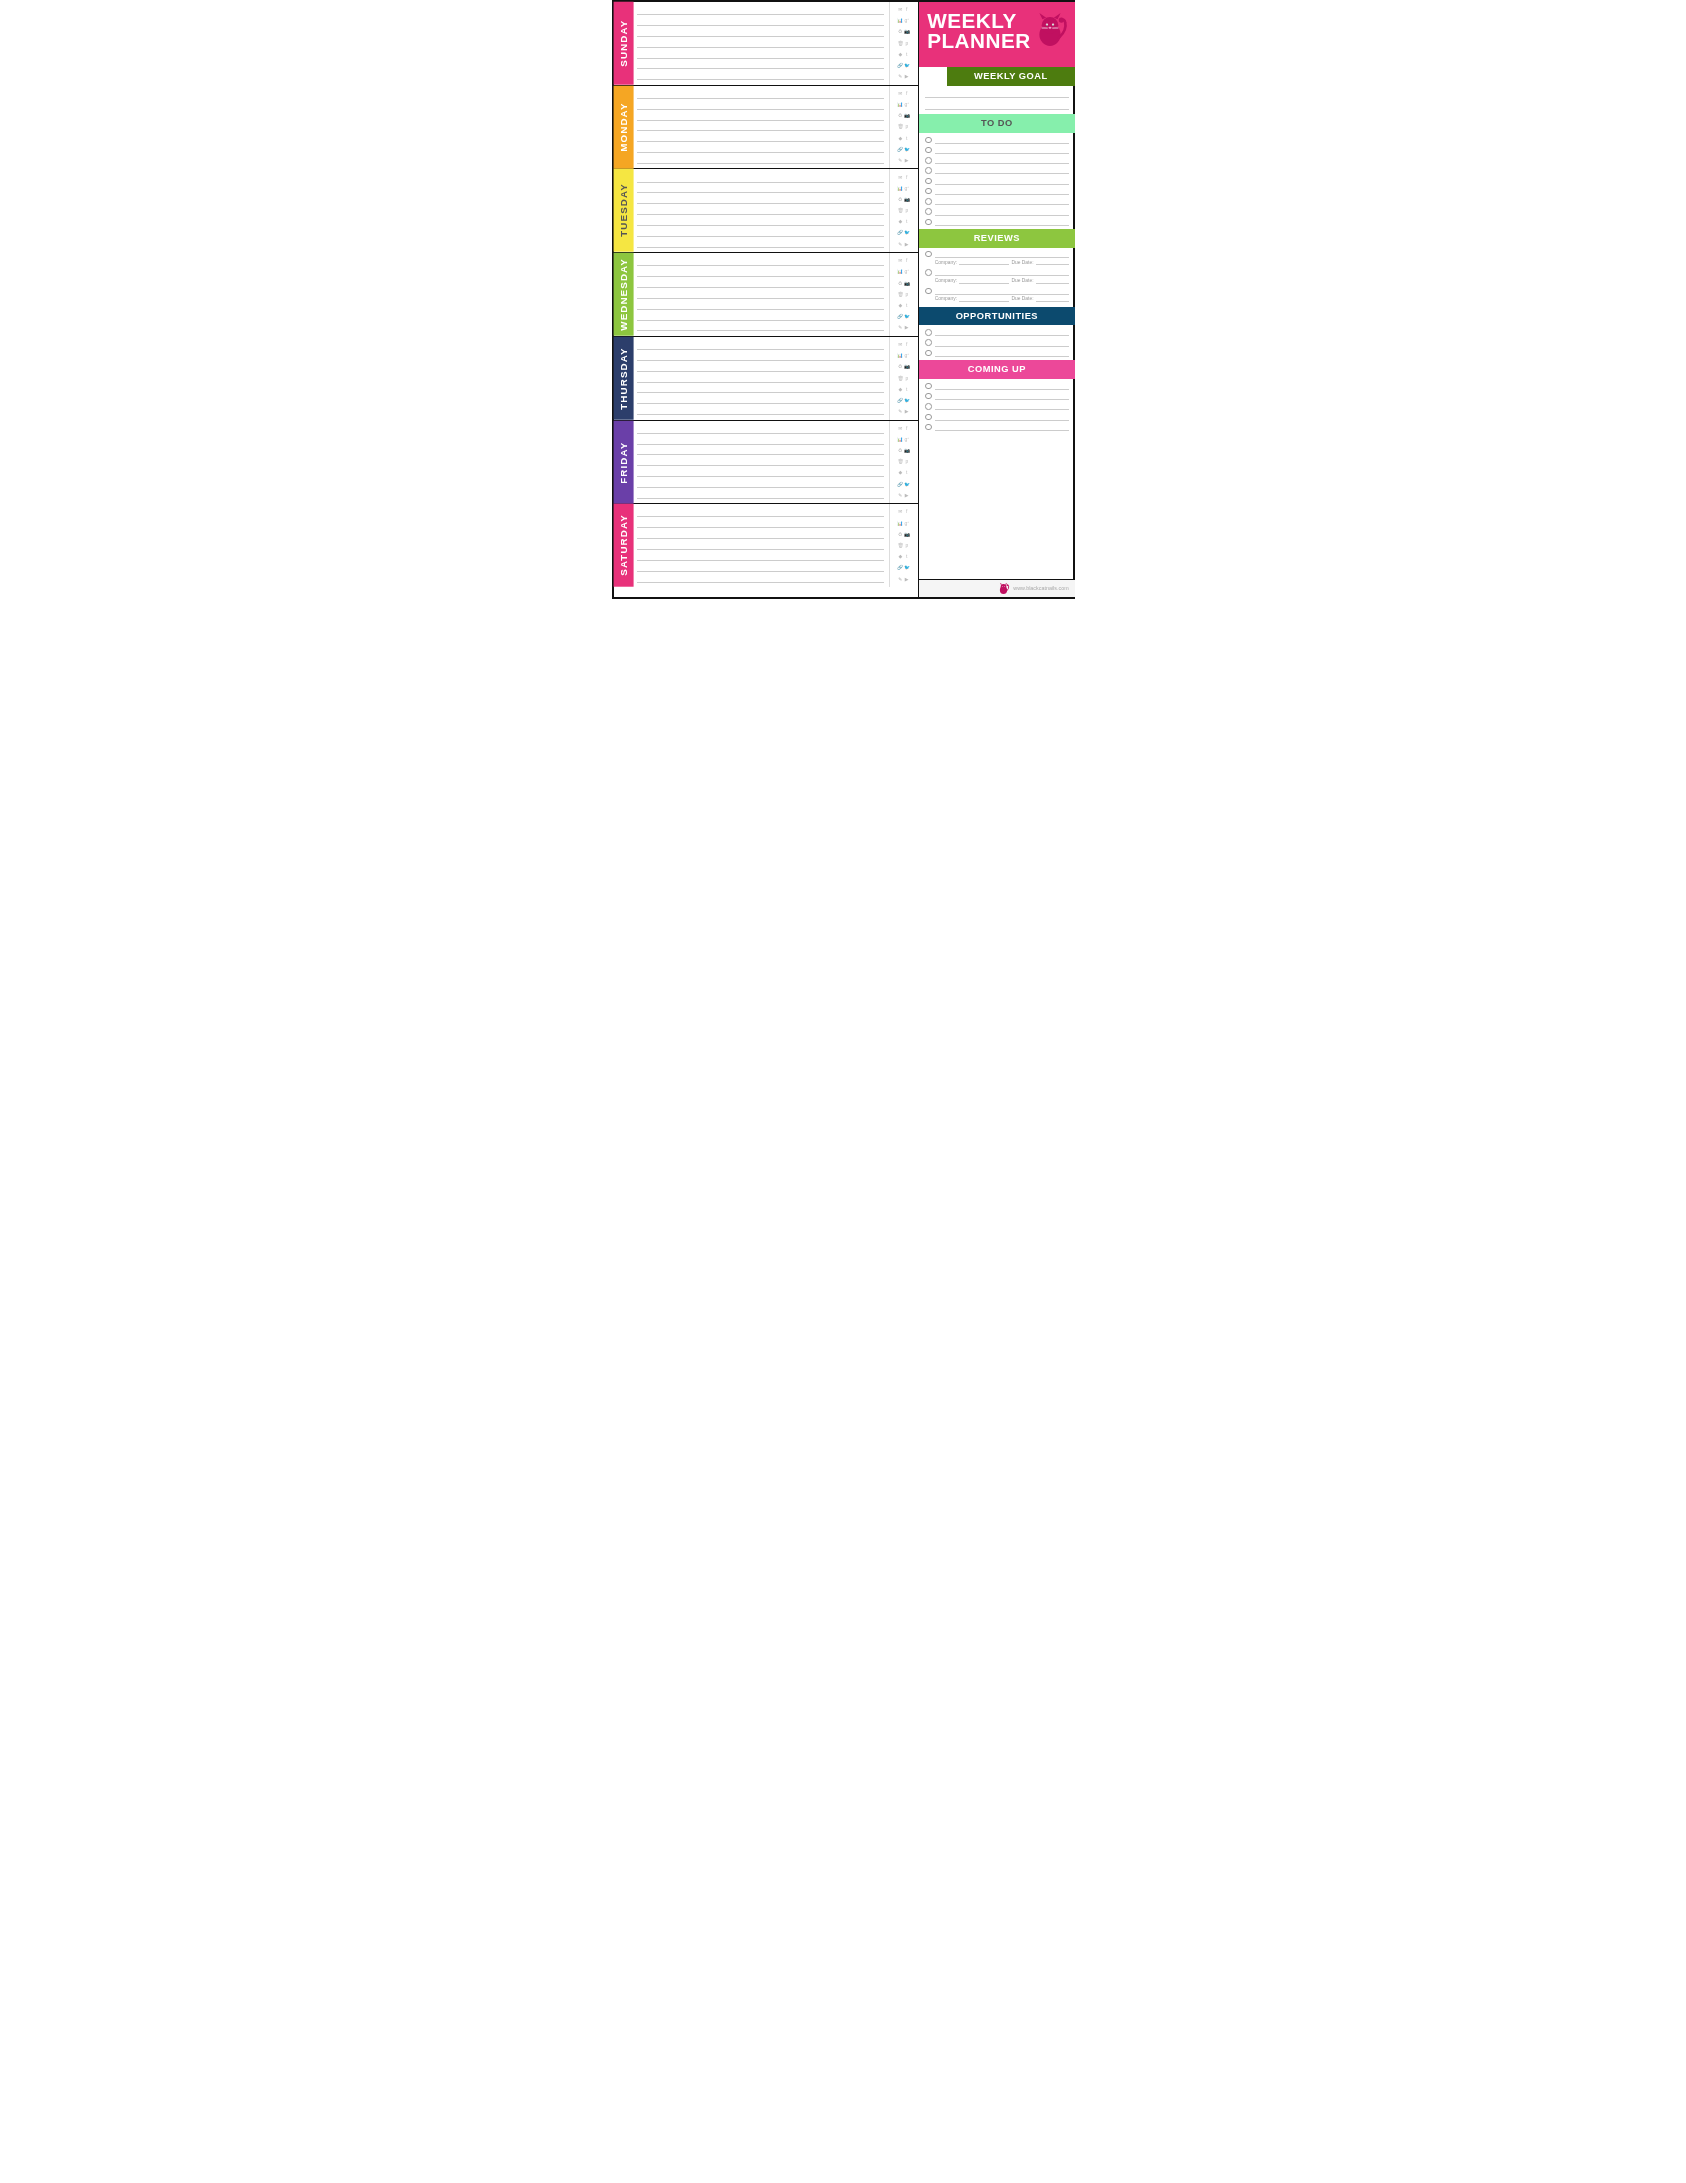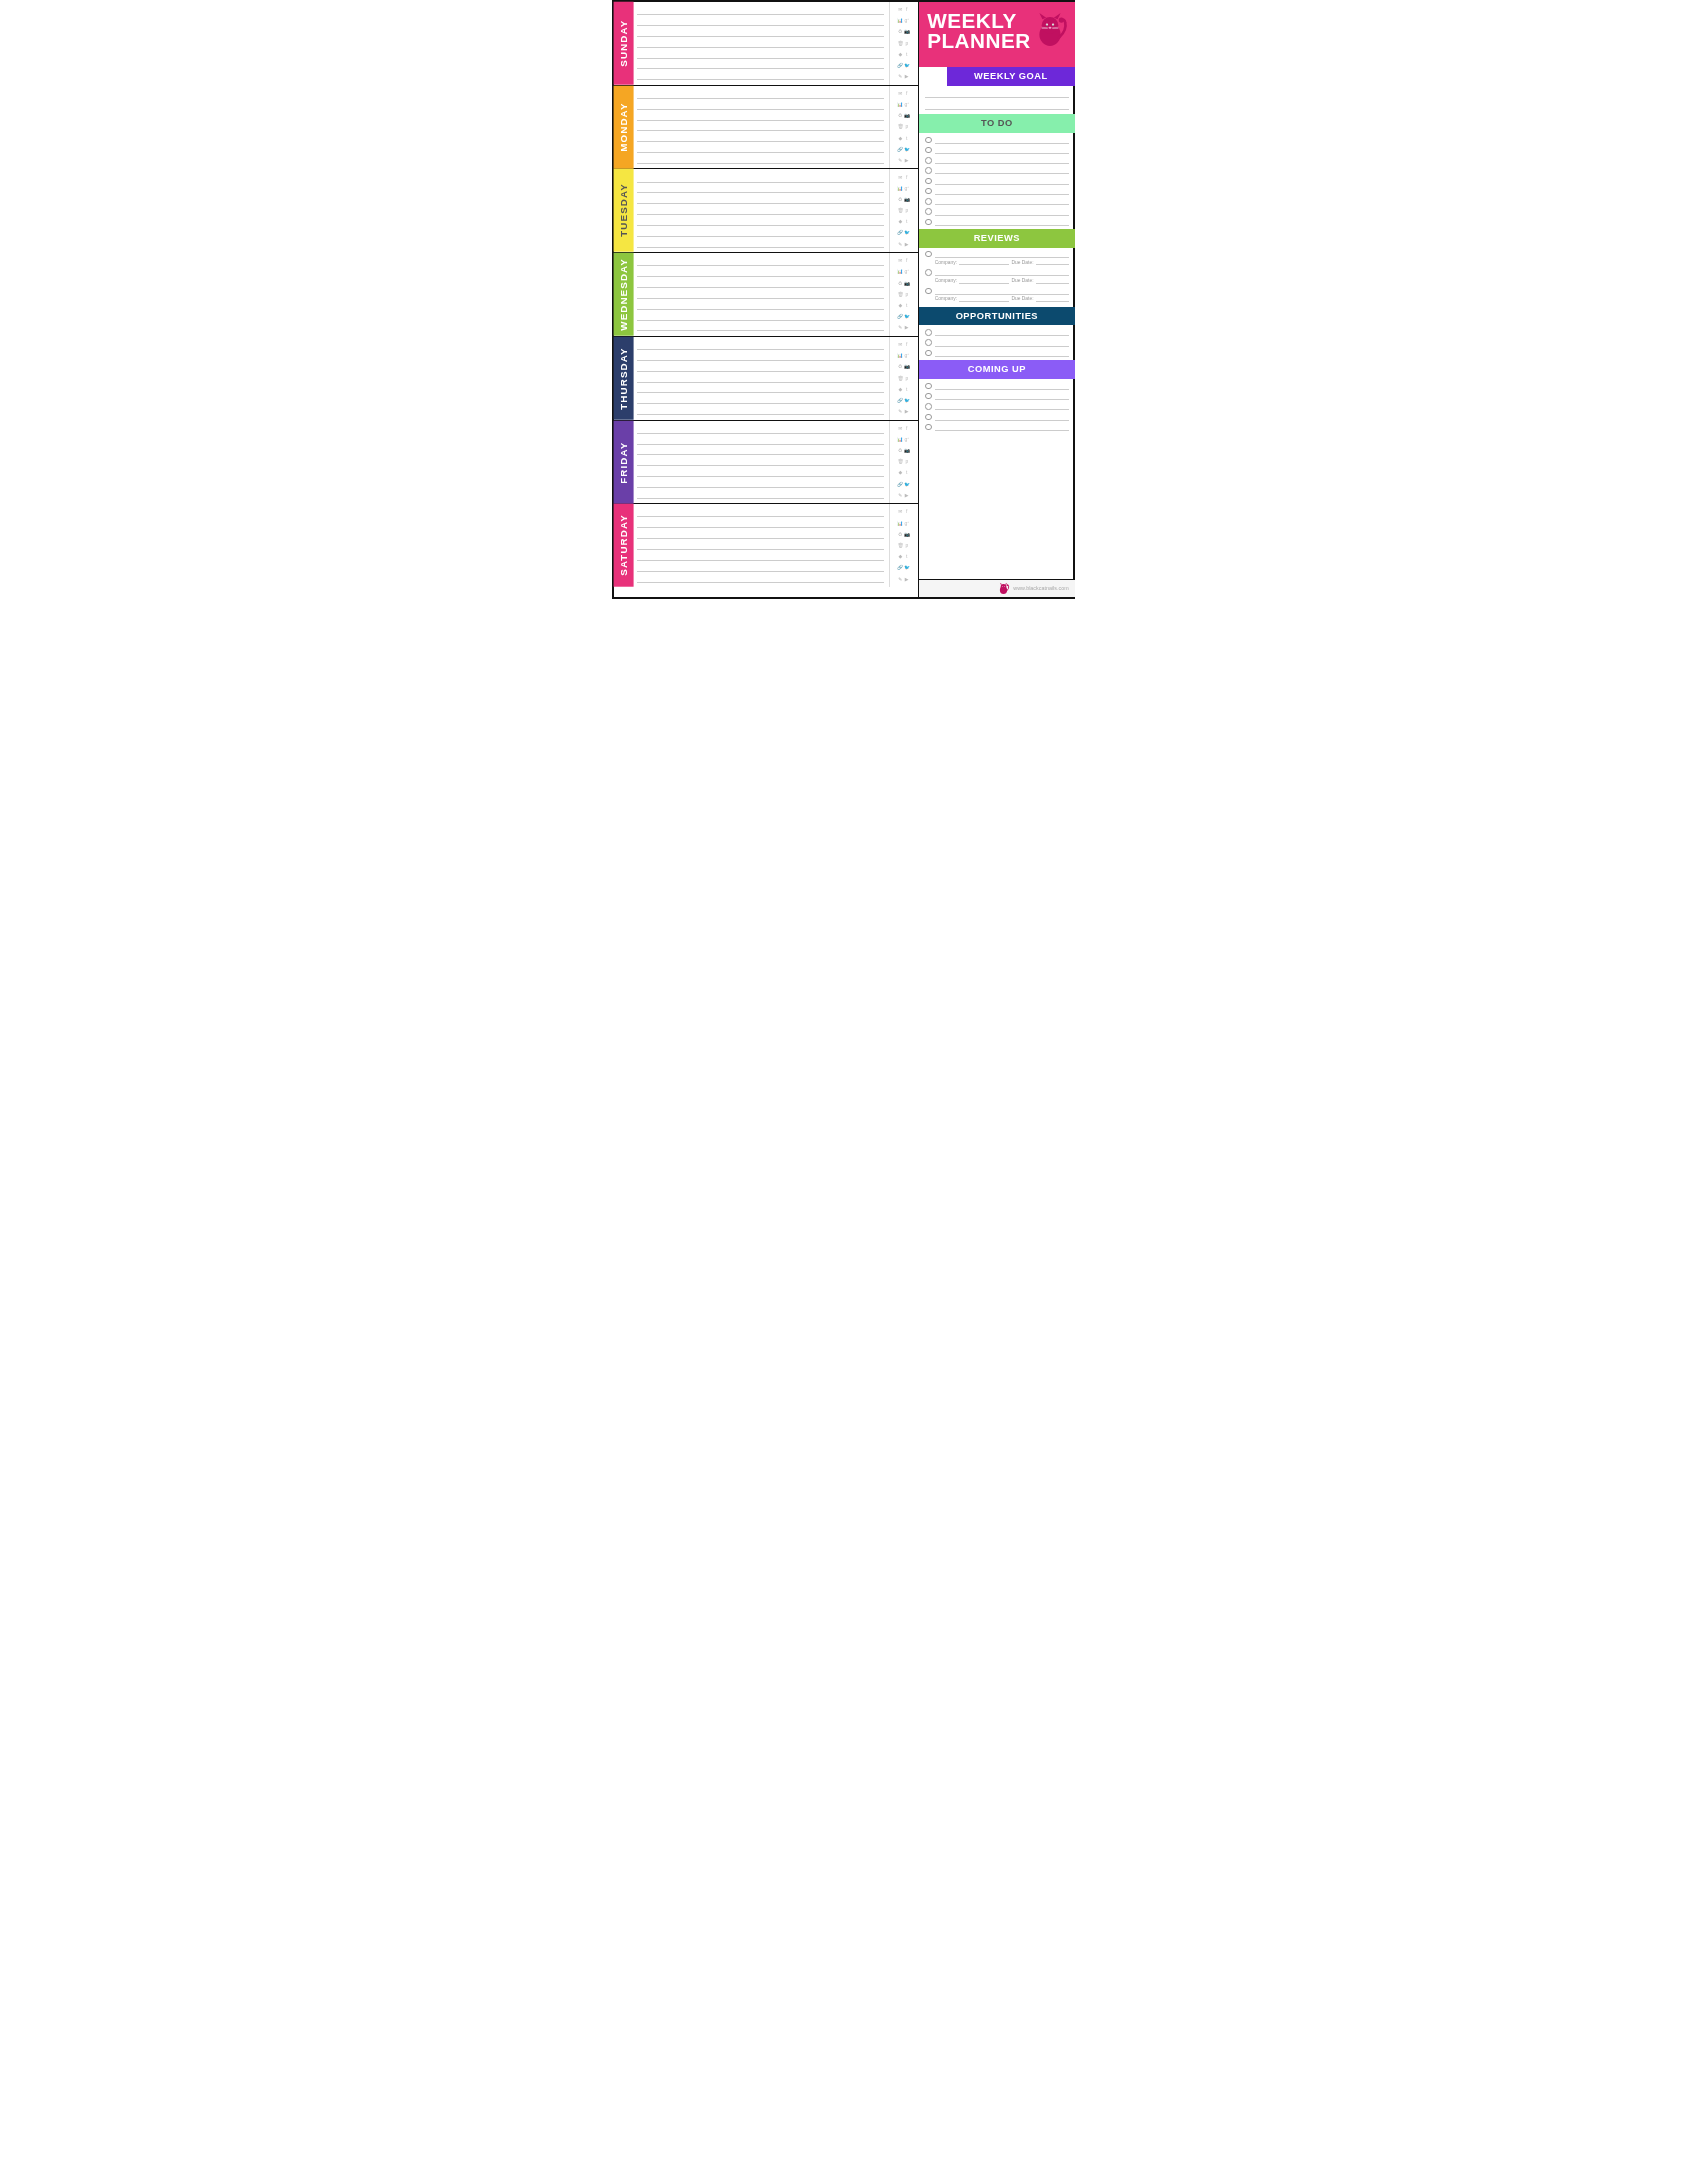--- a/index.html
+++ b/index.html
@@ -120,21 +120,21 @@
       align-items: center;
       justify-content: center;
       padding: 4.4px 0;
       font-family: 'Arial Black', Arial, sans-serif;
       font-size: 9.3px;
       font-weight: 900;
       color: #fff;
       text-transform: uppercase;
       letter-spacing: 0.5px;
     }
-    .weekly-goal-header { background: #6d28d9; margin-left: 28px; }
+    .weekly-goal-header { background: #4d7c0f; margin-left: 28px; }
     .weekly-goal-lines {
       padding: 2.2px 6.5px;
       display: flex;
       flex-direction: column;
     }
     .todo-header { background: #86efac; color: #555; }
     .todo-items {
       padding: 2.2px 6.5px;
       display: flex;
       flex-direction: column;
@@ -190,21 +190,21 @@
     .meta-label { font-size: 4.9px; color: #999; }
     .meta-line { flex: 1; border-bottom: 0.5px solid #ccc; min-width: 33px; height: 6.5px; }
     .meta-line-short { width: 33px; border-bottom: 0.5px solid #ccc; height: 6.5px; }
     .opportunities-header { background: #0c4a6e; justify-content: center; }
     .opportunities-items {
       padding: 2.2px 6.5px;
       display: flex;
       flex-direction: column;
       gap: 0.5px;
     }
-    .coming-up-header { background: #8b5cf6; }
+    .coming-up-header { background: #ec4899; }
     .coming-up-items {
       padding: 2.2px 6.5px;
       display: flex;
       flex-direction: column;
       gap: 0.5px;
       flex: 1;
     }
     .footer-bar {
       background: #f5f5f5;
       text-align: right;

